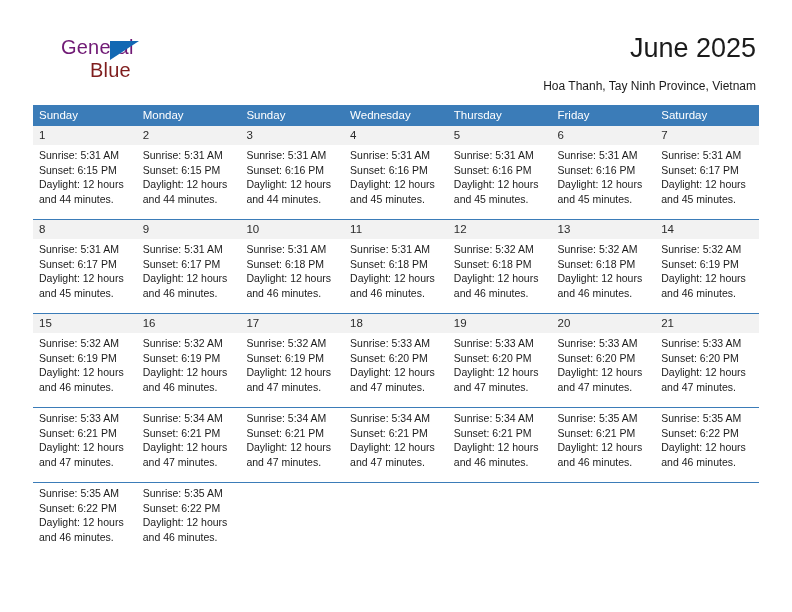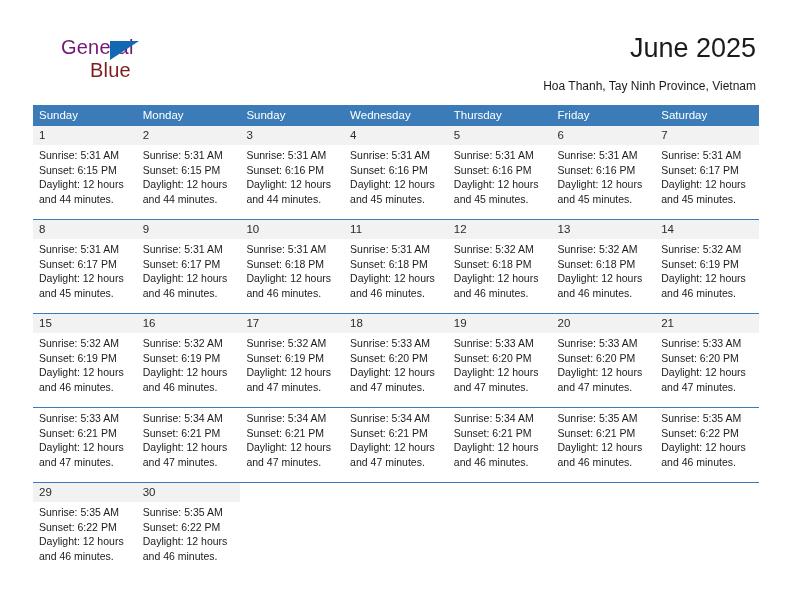--- a/index.html
+++ b/index.html
@@ -362,29 +362,20 @@
         <td>
           <div>Sunrise: 5:35 AM</div>
           <div>Sunset: 6:22 PM</div>
           <div class="daylight-line">Daylight: 12 hours and 46 minutes.</div>
         </td>
       </tr>
       <tr class="week-sep">
           <td colspan="7"></td>
         </tr>
 
-      <tr class="daynum-row">
-        <td>29</td>
-        <td>30</td>
-        <td class="empty"></td>
-        <td class="empty"></td>
-        <td class="empty"></td>
-        <td class="empty"></td>
-        <td class="empty"></td>
-      </tr>
       <tr class="info-row">
         <td>
           <div>Sunrise: 5:35 AM</div>
           <div>Sunset: 6:22 PM</div>
           <div class="daylight-line">Daylight: 12 hours and 46 minutes.</div>
         </td>
         <td>
           <div>Sunrise: 5:35 AM</div>
           <div>Sunset: 6:22 PM</div>
           <div class="daylight-line">Daylight: 12 hours and 46 minutes.</div>

